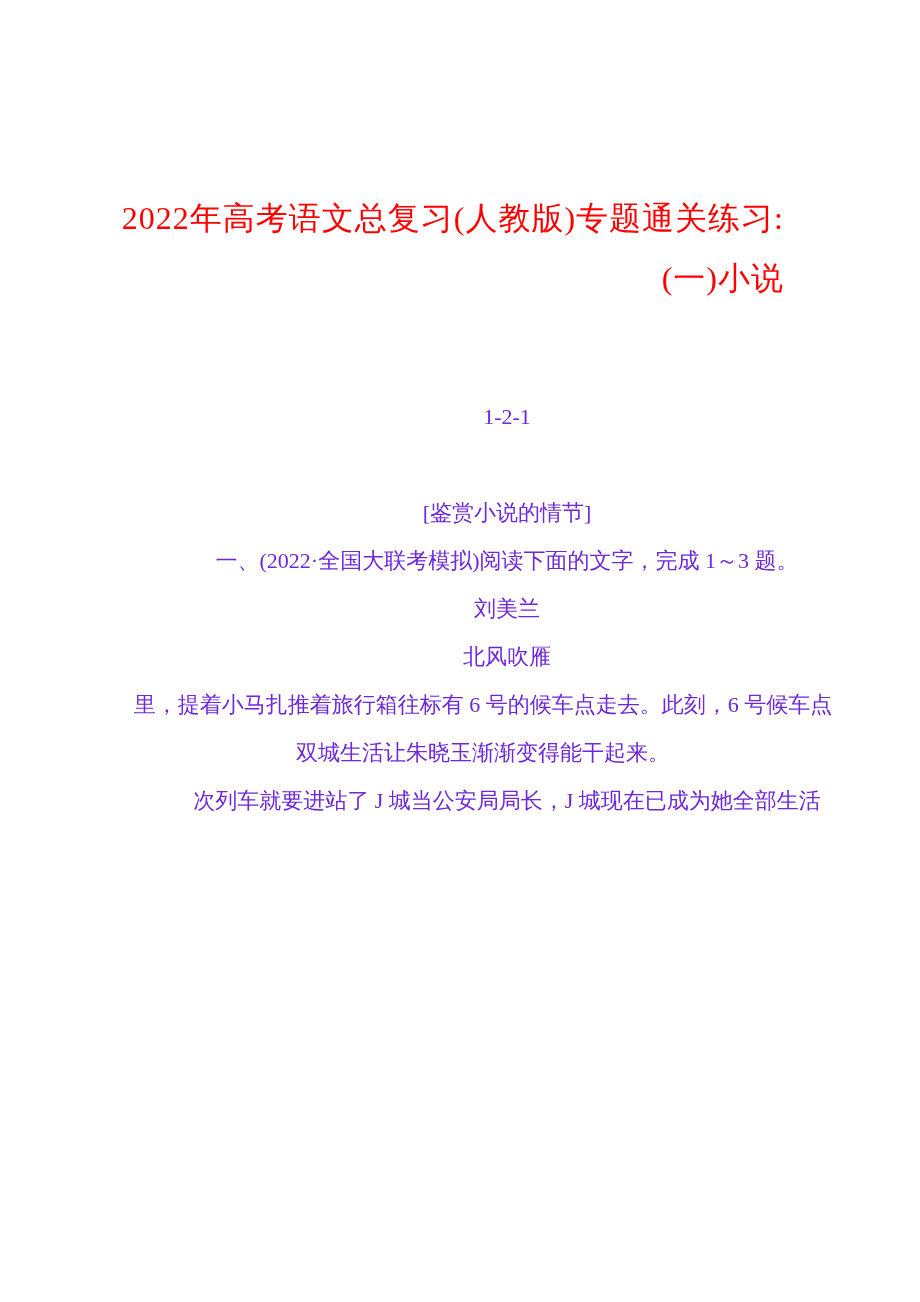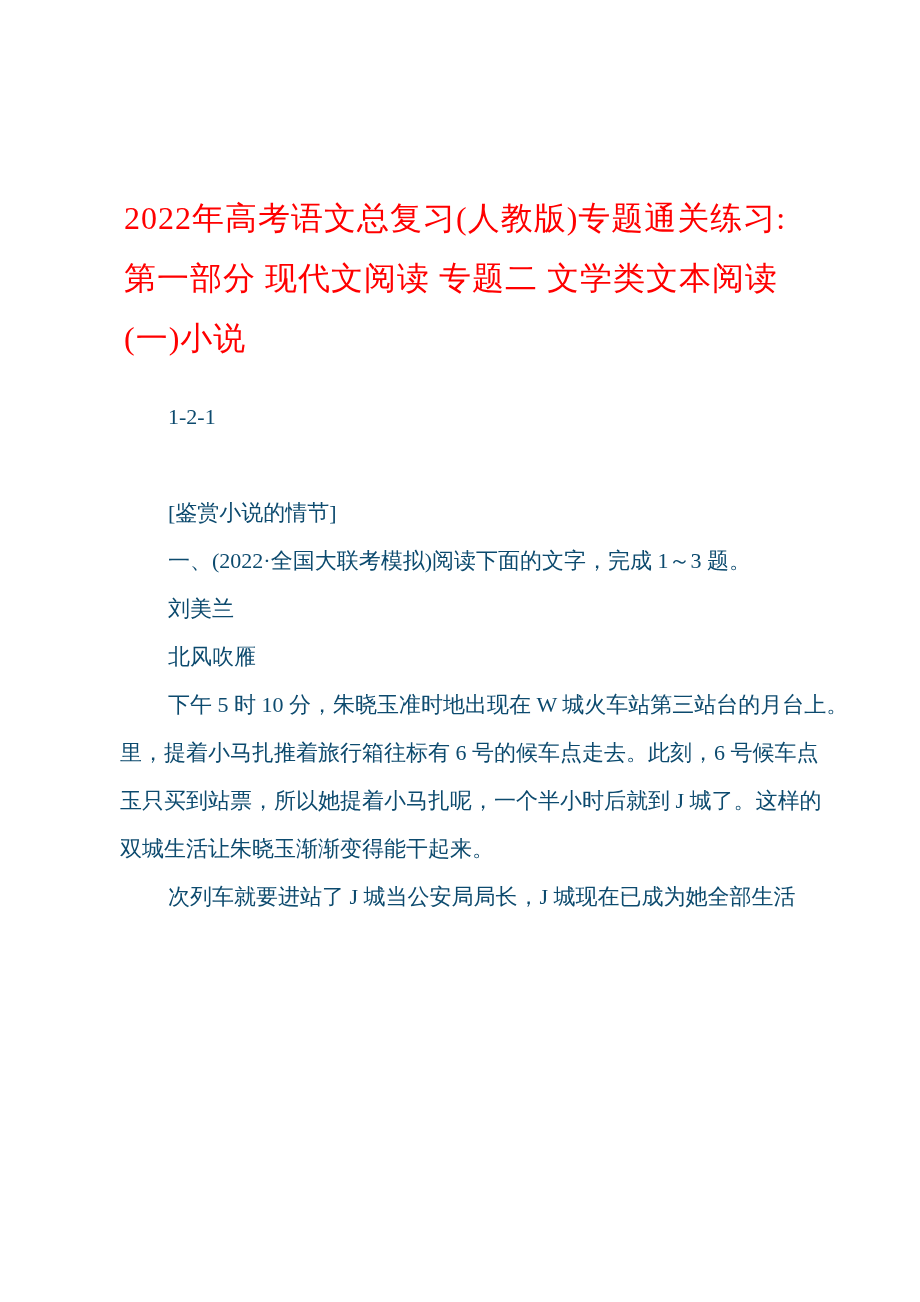--- a/index.html
+++ b/index.html
@@ -10,24 +10,24 @@
   .page {
     position: relative;
     width: 920px;
     height: 1302px;
     background: #ffffff;
     overflow: hidden;
     font-family: "Liberation Serif", "DejaVu Serif", serif;
   }
   .doc-title {
     position: absolute;
-    left: 124px;
+    left: 104px;
     top: 188px;
     width: 680px;
-    text-align: left;
+    text-align: right;
     font-size: 32px;
     line-height: 60px;
     letter-spacing: 1px;
     font-weight: 400;
   }
   .doc-title .title-line {
     white-space: nowrap;
   }
   .doc-body {
     position: absolute;
@@ -44,29 +44,26 @@
   .doc-body .text-line.indent {
     padding-left: 48px;
   }
 </style>
 </head>
 <body>
 
 <div class="page">
   <div class="doc-title" style="color: rgb(255, 0, 0);">
       <div class="title-line">2022年高考语文总复习(人教版)专题通关练习:</div>
-      <div class="title-line">第一部分 现代文阅读 专题二 文学类文本阅读</div>
       <div class="title-line">(一)小说</div>
     </div>
-  <div class="doc-body" style="color: #0c4a6e;">
+  <div class="doc-body" style="color: #6d28d9; text-align: center;">
       <div class="text-line indent">1-2-1</div>
       <div class="text-line">&nbsp;</div>
       <div class="text-line indent">[鉴赏小说的情节]</div>
       <div class="text-line indent">一、(2022·全国大联考模拟)阅读下面的文字，完成 1～3 题。</div>
       <div class="text-line indent">刘美兰</div>
       <div class="text-line indent">北风吹雁</div>
-      <div class="text-line indent">下午 5 时 10 分，朱晓玉准时地出现在 W 城火车站第三站台的月台上。</div>
       <div class="text-line">里，提着小马扎推着旅行箱往标有 6 号的候车点走去。此刻，6 号候车点</div>
-      <div class="text-line">玉只买到站票，所以她提着小马扎呢，一个半小时后就到 J 城了。这样的</div>
       <div class="text-line">双城生活让朱晓玉渐渐变得能干起来。</div>
       <div class="text-line indent">次列车就要进站了 J 城当公安局局长，J 城现在已成为她全部生活</div>
     </div>
 </div>
 
 </body></html>

